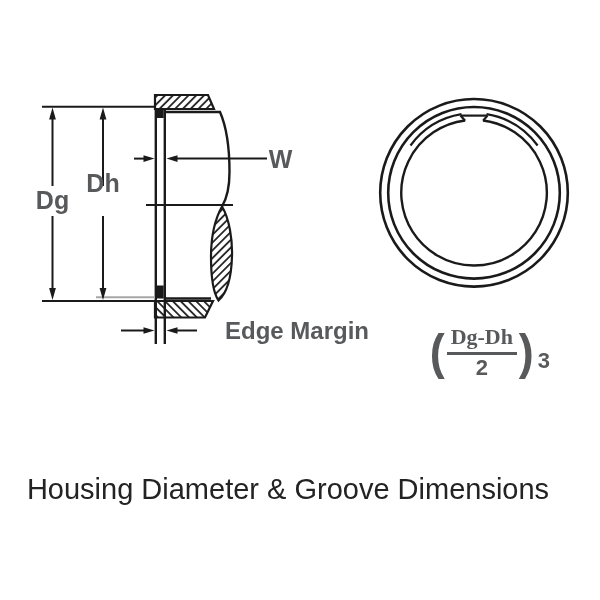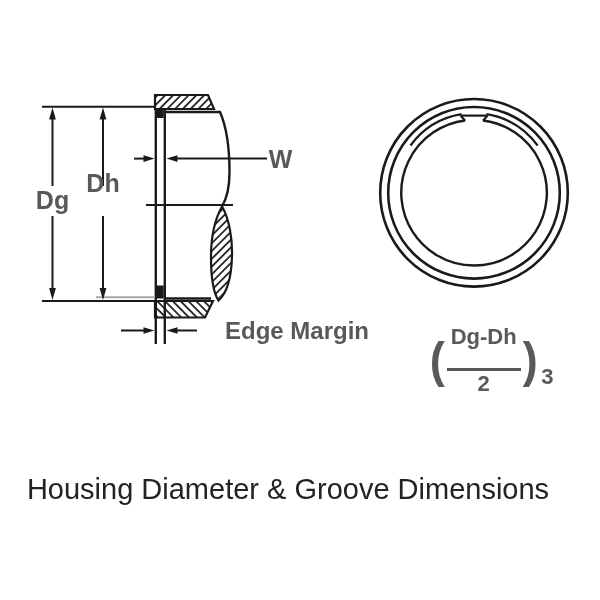--- a/index.html
+++ b/index.html
@@ -16,21 +16,21 @@
   .formula-lead{
     position:absolute;left:390px;top:300px;width:182px;text-align:center;
     color:#58595b;font-weight:bold;font-size:24px;line-height:26px;white-space:nowrap;
   }
   .formula-row{
     position:absolute;left:429px;top:325px;display:flex;align-items:center;
     color:#58595b;font-weight:bold;white-space:nowrap;
   }
   .paren{font-size:50px;font-weight:bold;line-height:52px;transform:scaleX(.9);}
   .frac{display:inline-flex;flex-direction:column;align-items:center;margin:0 1px;}
-  .frac .num{font-size:22px;line-height:24px;padding:0 4px 19px 4px;border-bottom:3px solid #58595b;}
+  .frac .num{font-size:22px;line-height:24px;padding:0 4px 3px 4px;border-bottom:3px solid #58595b;font-family:Liberation Serif, serif;}
   .frac .den{font-size:22px;line-height:23px;padding-top:1px;}
   .mult{font-size:22px;line-height:22px;align-self:flex-end;margin:0 0 7px 3px;}
   .caption{
     position:absolute;left:0;top:473px;width:576px;text-align:center;
     color:#232323;font-size:29px;line-height:32px;font-weight:normal;white-space:nowrap;
   }
 </style>
 </head>
 <body>
 

